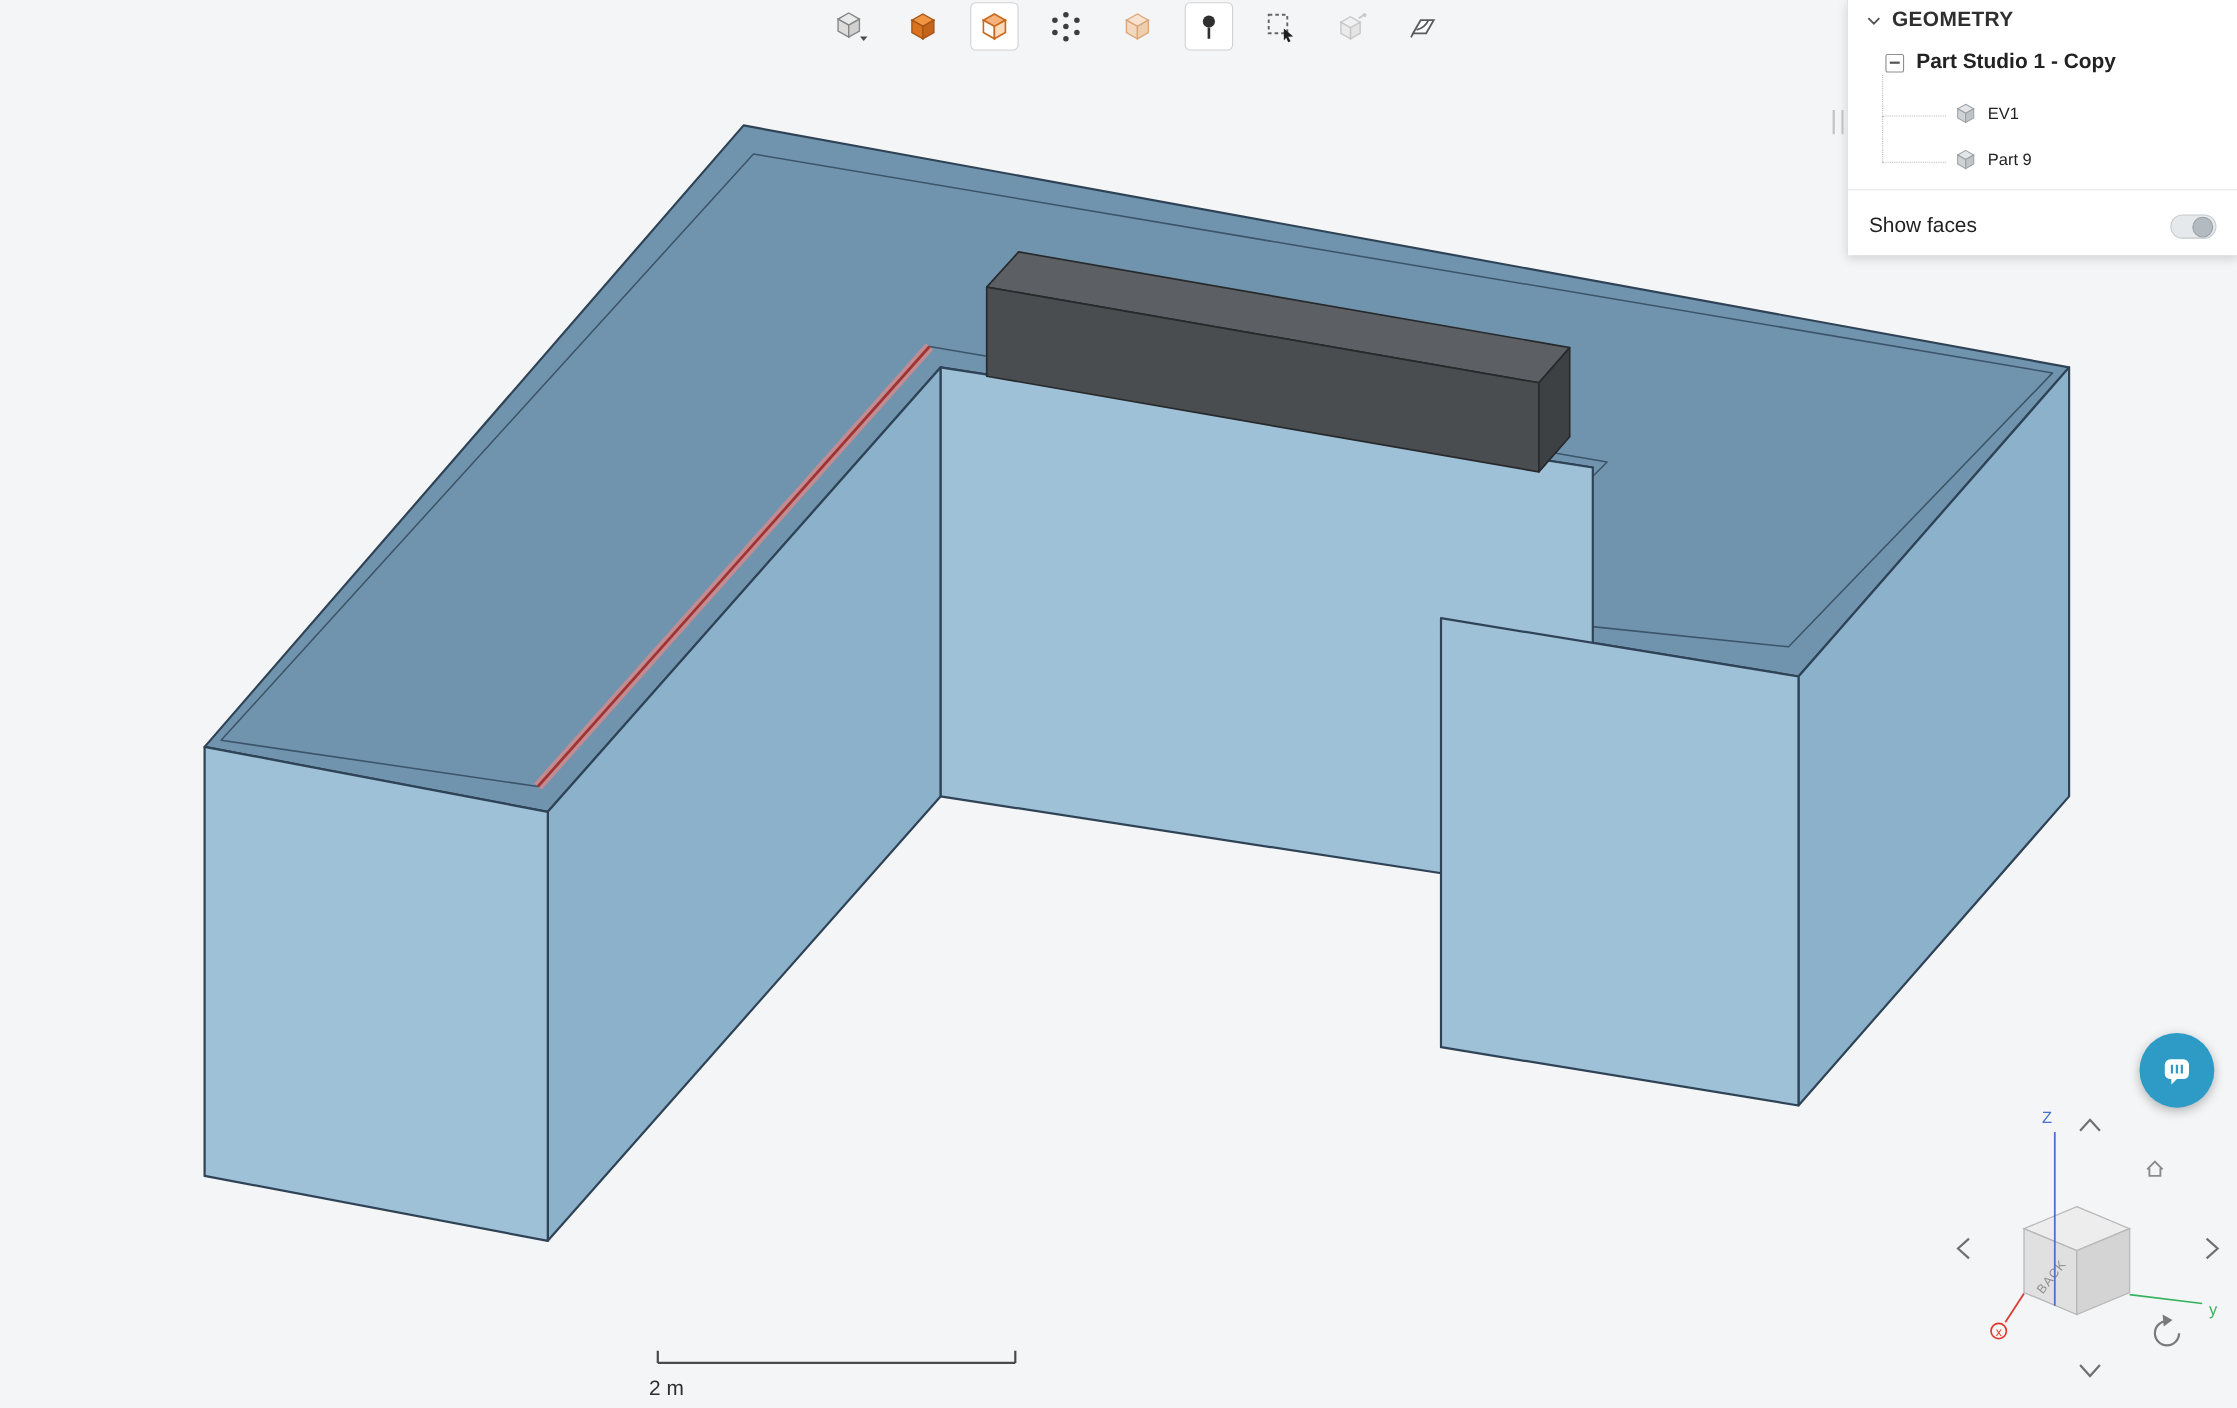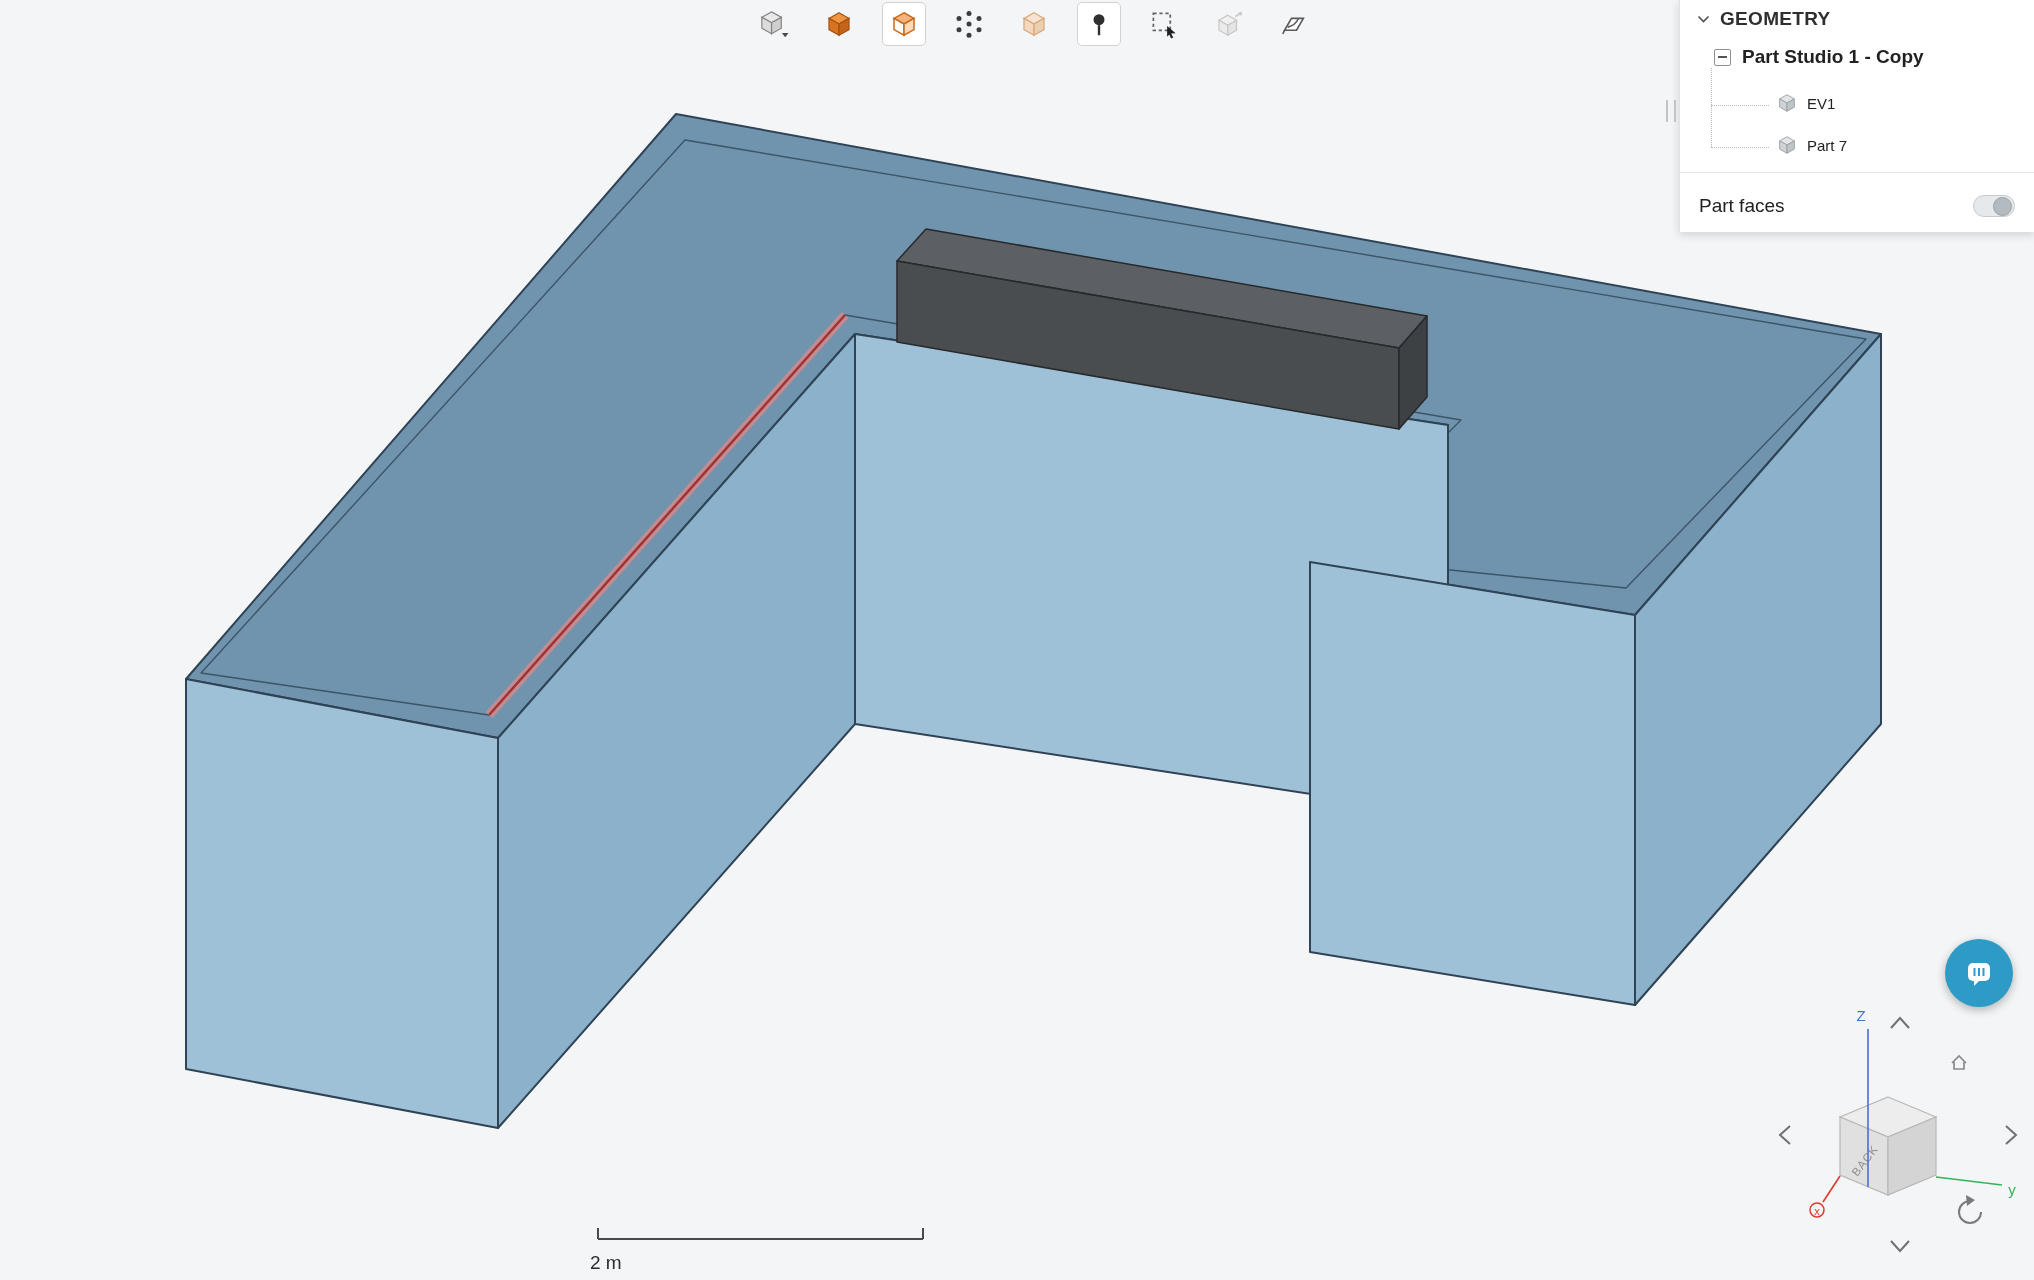--- a/index.html
+++ b/index.html
@@ -173,27 +173,27 @@
         <polygon points="20,7.5 12,12 12,21 20,16.5" fill="#bfc4c8" stroke="#9aa0a5"></polygon>
       </svg>
       <span class="lbl">EV1</span>
     </div>
     <div class="child-row" style="top:134px;">
       <svg width="22" height="22" viewBox="0 0 24 24">
         <polygon points="12,3 20,7.5 12,12 4,7.5" fill="#e3e5e7" stroke="#9aa0a5"></polygon>
         <polygon points="4,7.5 12,12 12,21 4,16.5" fill="#cfd3d6" stroke="#9aa0a5"></polygon>
         <polygon points="20,7.5 12,12 12,21 20,16.5" fill="#bfc4c8" stroke="#9aa0a5"></polygon>
       </svg>
-      <span class="lbl">Part 7</span>
+      <span class="lbl">Part 9</span>
     </div>
 
     <div class="divider"></div>
 
     <div class="show-row">
-      <span class="show-label">Part faces</span>
+      <span class="show-label">Show faces</span>
       <div class="toggle off">
         <div class="knob"></div>
       </div>
     </div>
   </div>
 
   <div class="grip"></div>
 
   <svg class="viewcube" width="304" height="285" viewBox="0 0 304 285">
     <polyline points="161,33 170,23 179,33" fill="none" stroke="#707070" stroke-width="2"></polyline>

